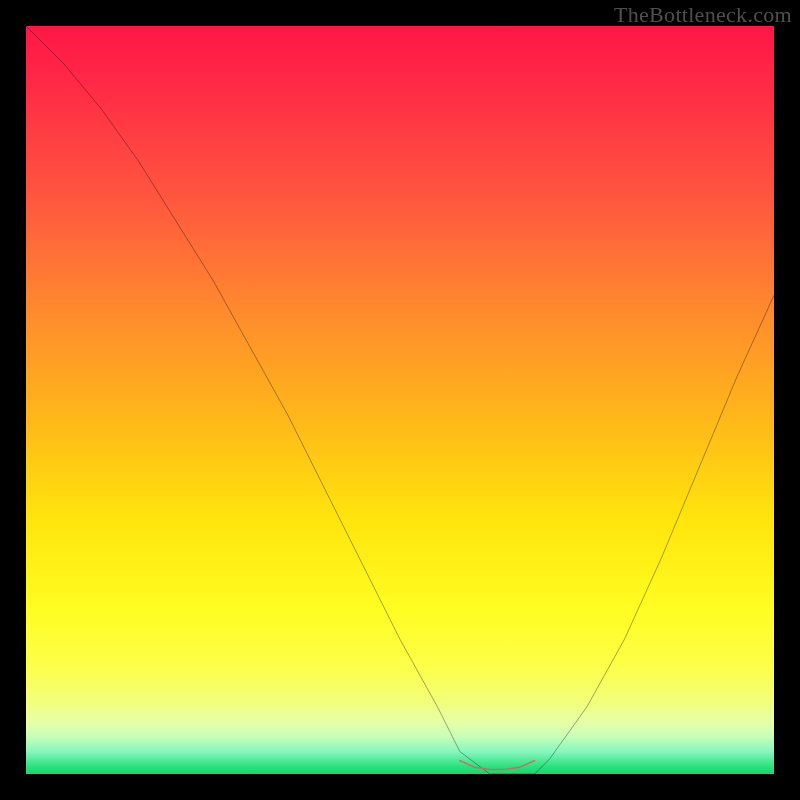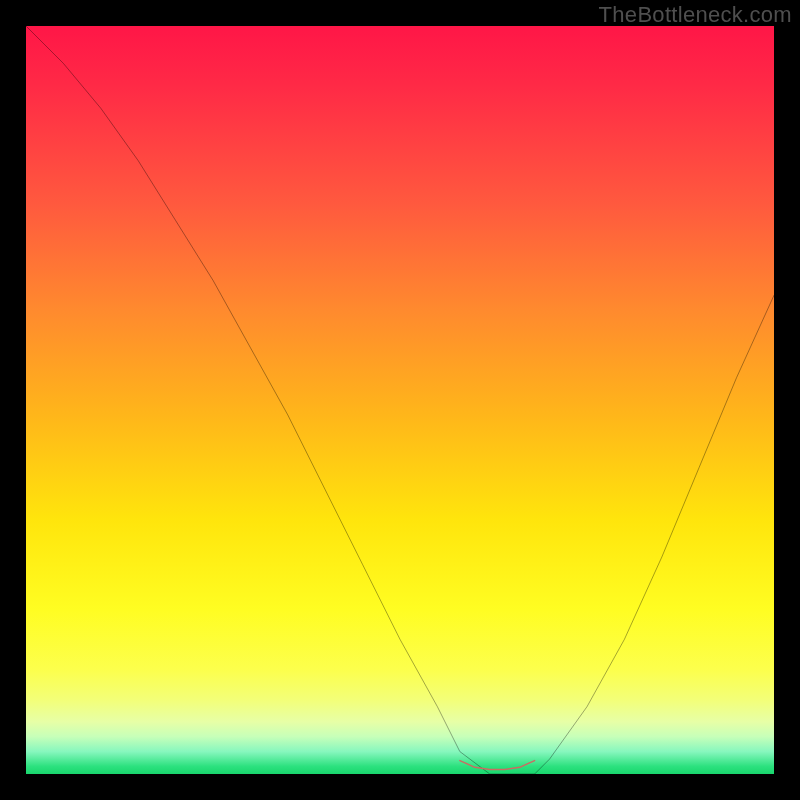--- a/index.html
+++ b/index.html
@@ -9,20 +9,21 @@
     height: 800px;
     background: #000;
     font-family: Arial, Helvetica, sans-serif;
     overflow: hidden;
   }
   .frame {
     position: relative;
     width: 800px;
     height: 800px;
     background: #000;
+    font-family: Liberation Serif, serif;
   }
   .watermark {
     position: absolute;
     top: 2px;
     right: 8px;
     color: #4f4f4f;
     font-size: 22px;
     font-weight: 400;
     letter-spacing: 0.3px;
     z-index: 5;

